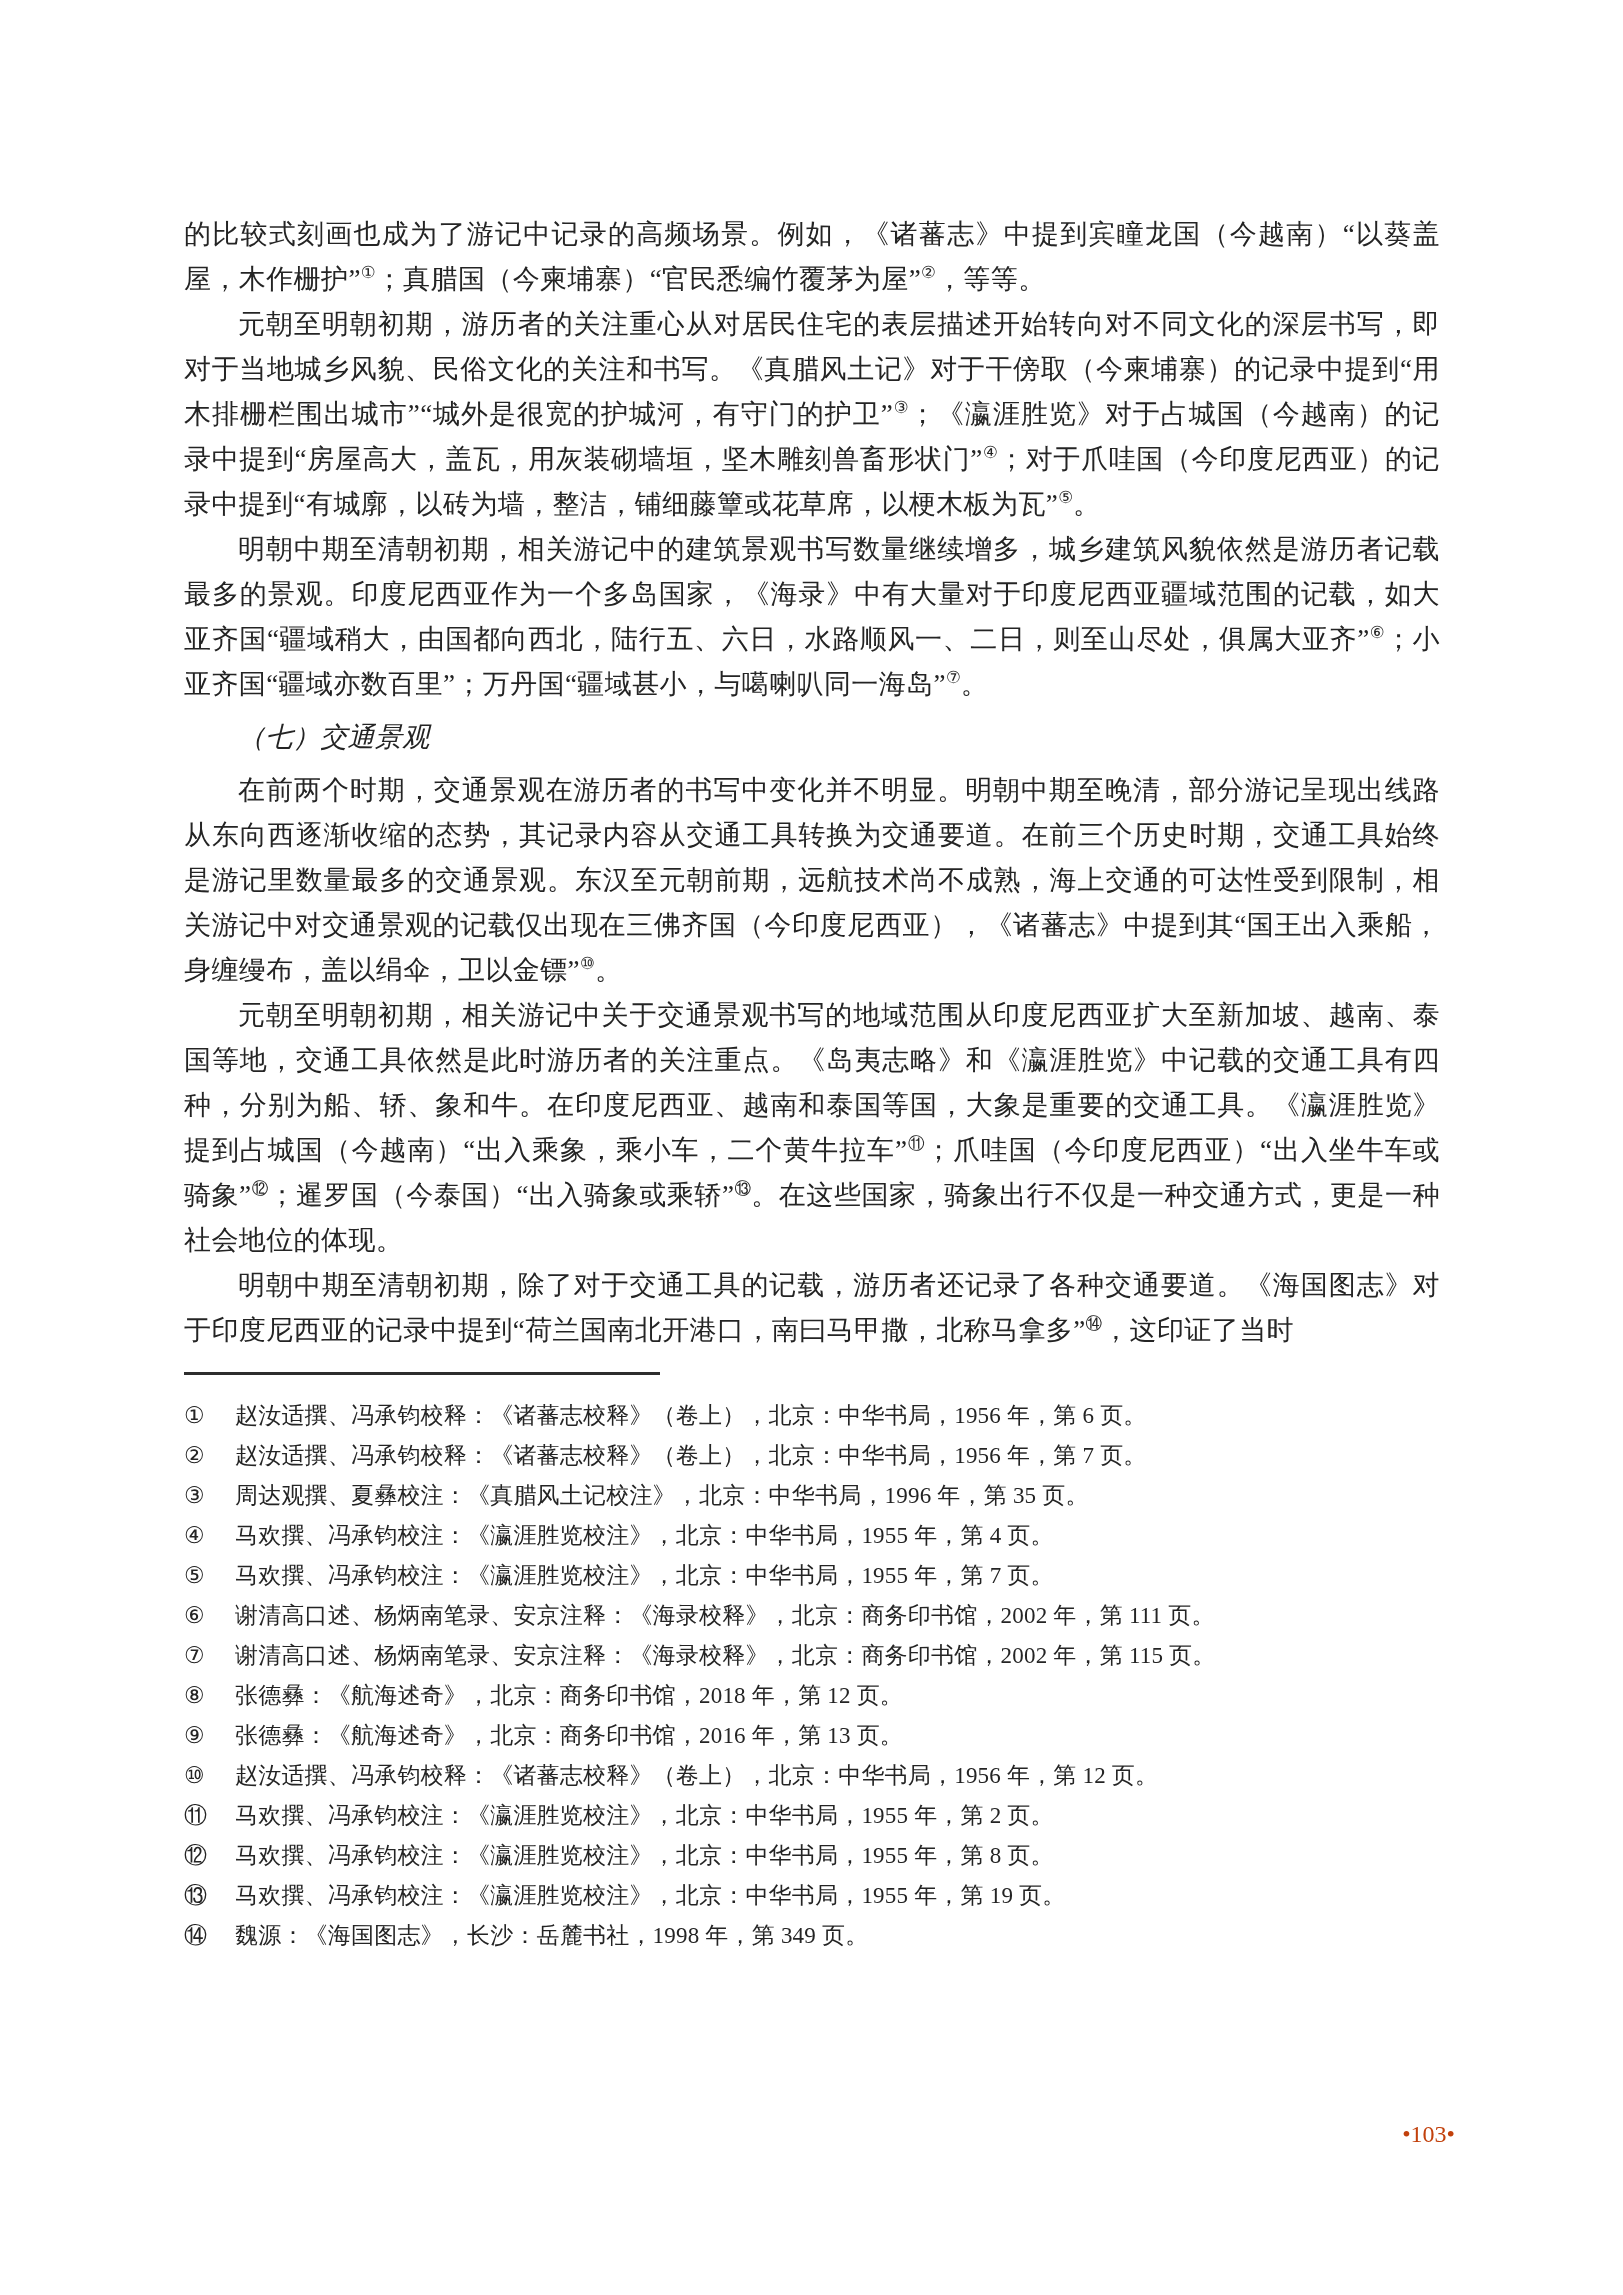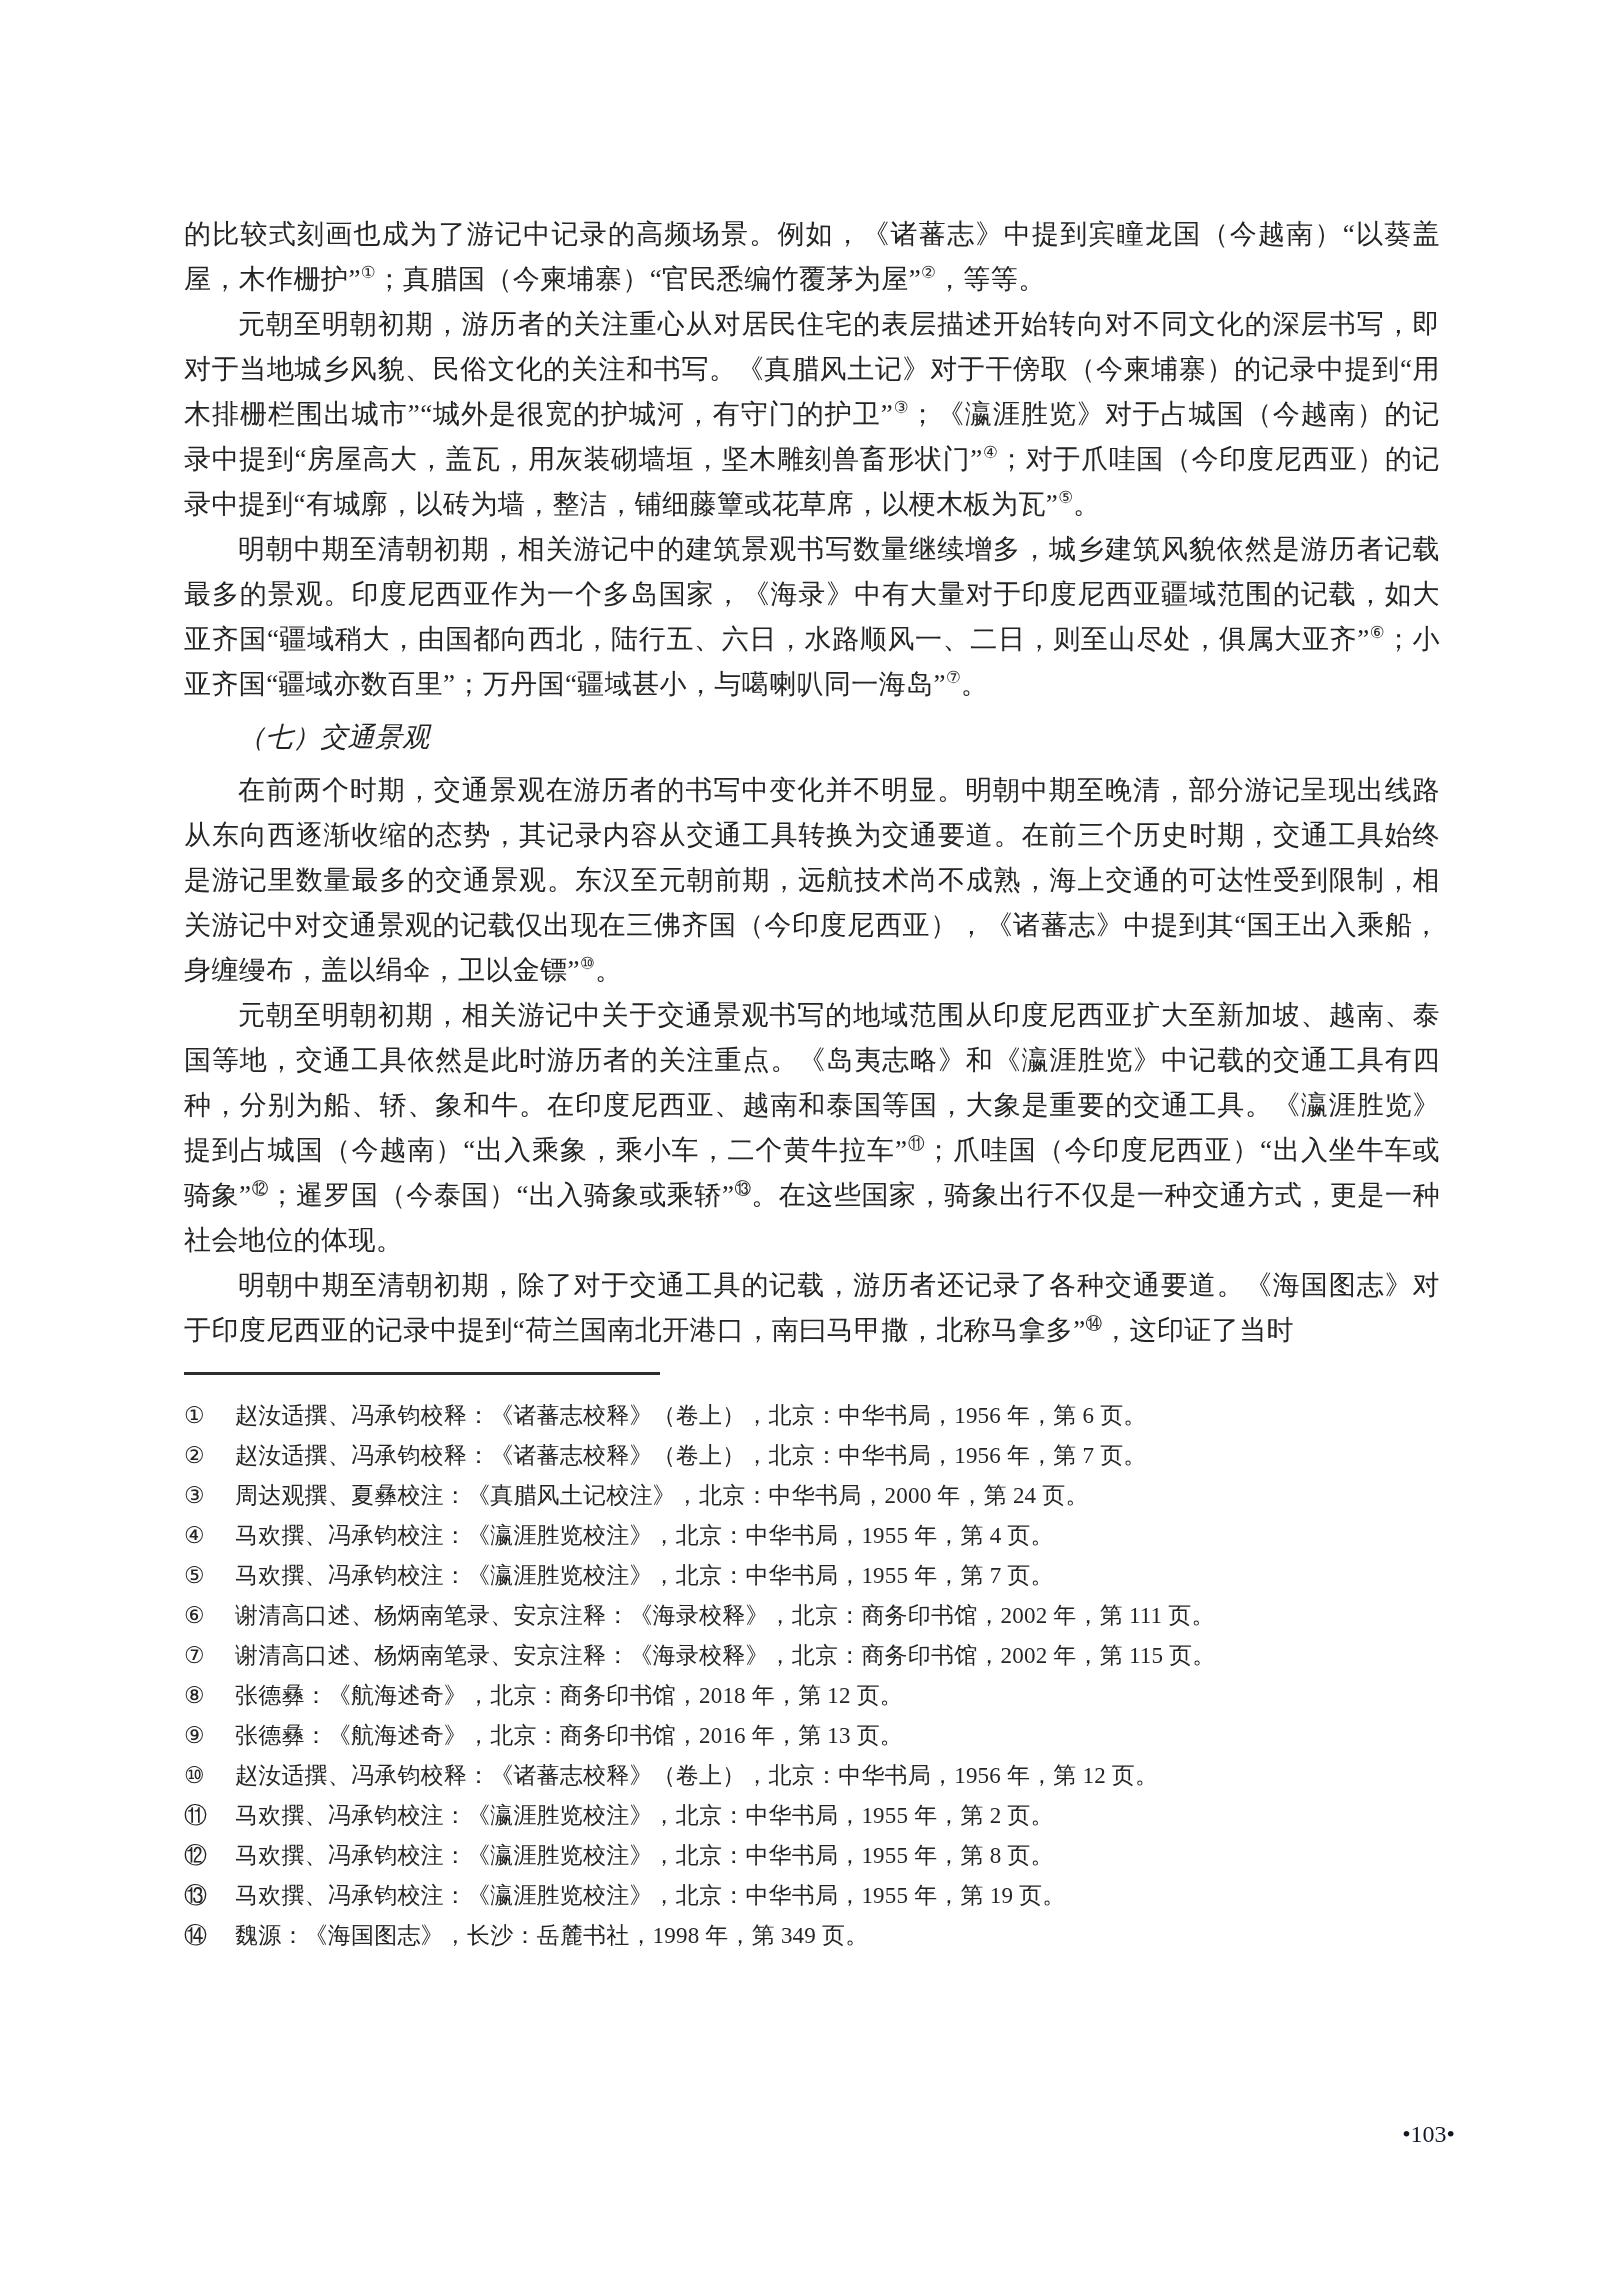--- a/index.html
+++ b/index.html
@@ -61,21 +61,21 @@
   }
   .fn-text {
     flex: 1 1 auto;
   }
   .page-number {
     position: absolute;
     top: 2121px;
     right: 168px;
     font-size: 24px;
     line-height: 27px;
-    color: #0f172a;
+    color: #c2410c;
   }
 </style>
 </head>
 <body>
 
 <div class="page-inner">
   <div class="body-text">
       <p class="continuation">的比较式刻画也成为了游记中记录的高频场景。例如，《诸蕃志》中提到宾瞳龙国（今越南）“以葵盖屋，木作栅护”<sup class="fn-ref">①</sup>；真腊国（今柬埔寨）“官民悉编竹覆茅为屋”<sup class="fn-ref">②</sup>，等等。</p>
       <p class="para">元朝至明朝初期，游历者的关注重心从对居民住宅的表层描述开始转向对不同文化的深层书写，即对于当地城乡风貌、民俗文化的关注和书写。《真腊风土记》对于干傍取（今柬埔寨）的记录中提到“用木排栅栏围出城市”“城外是很宽的护城河，有守门的护卫”<sup class="fn-ref">③</sup>；《瀛涯胜览》对于占城国（今越南）的记录中提到“房屋高大，盖瓦，用灰装砌墙垣，坚木雕刻兽畜形状门”<sup class="fn-ref">④</sup>；对于爪哇国（今印度尼西亚）的记录中提到“有城廓，以砖为墙，整洁，铺细藤簟或花草席，以梗木板为瓦”<sup class="fn-ref">⑤</sup>。</p>
       <p class="para">明朝中期至清朝初期，相关游记中的建筑景观书写数量继续增多，城乡建筑风貌依然是游历者记载最多的景观。印度尼西亚作为一个多岛国家，《海录》中有大量对于印度尼西亚疆域范围的记载，如大亚齐国“疆域稍大，由国都向西北，陆行五、六日，水路顺风一、二日，则至山尽处，俱属大亚齐”<sup class="fn-ref">⑥</sup>；小亚齐国“疆域亦数百里”；万丹国“疆域甚小，与噶喇叭同一海岛”<sup class="fn-ref">⑦</sup>。</p>
@@ -89,21 +89,21 @@
       <div class="fn-row">
         <span class="fn-marker">①</span>
         <span class="fn-text">赵汝适撰、冯承钧校释：《诸蕃志校释》（卷上），北京：中华书局，1956 年，第 6 页。</span>
       </div>
       <div class="fn-row">
         <span class="fn-marker">②</span>
         <span class="fn-text">赵汝适撰、冯承钧校释：《诸蕃志校释》（卷上），北京：中华书局，1956 年，第 7 页。</span>
       </div>
       <div class="fn-row">
         <span class="fn-marker">③</span>
-        <span class="fn-text">周达观撰、夏彝校注：《真腊风土记校注》，北京：中华书局，2000 年，第 24 页。</span>
+        <span class="fn-text">周达观撰、夏彝校注：《真腊风土记校注》，北京：中华书局，1996 年，第 35 页。</span>
       </div>
       <div class="fn-row">
         <span class="fn-marker">④</span>
         <span class="fn-text">马欢撰、冯承钧校注：《瀛涯胜览校注》，北京：中华书局，1955 年，第 4 页。</span>
       </div>
       <div class="fn-row">
         <span class="fn-marker">⑤</span>
         <span class="fn-text">马欢撰、冯承钧校注：《瀛涯胜览校注》，北京：中华书局，1955 年，第 7 页。</span>
       </div>
       <div class="fn-row">

